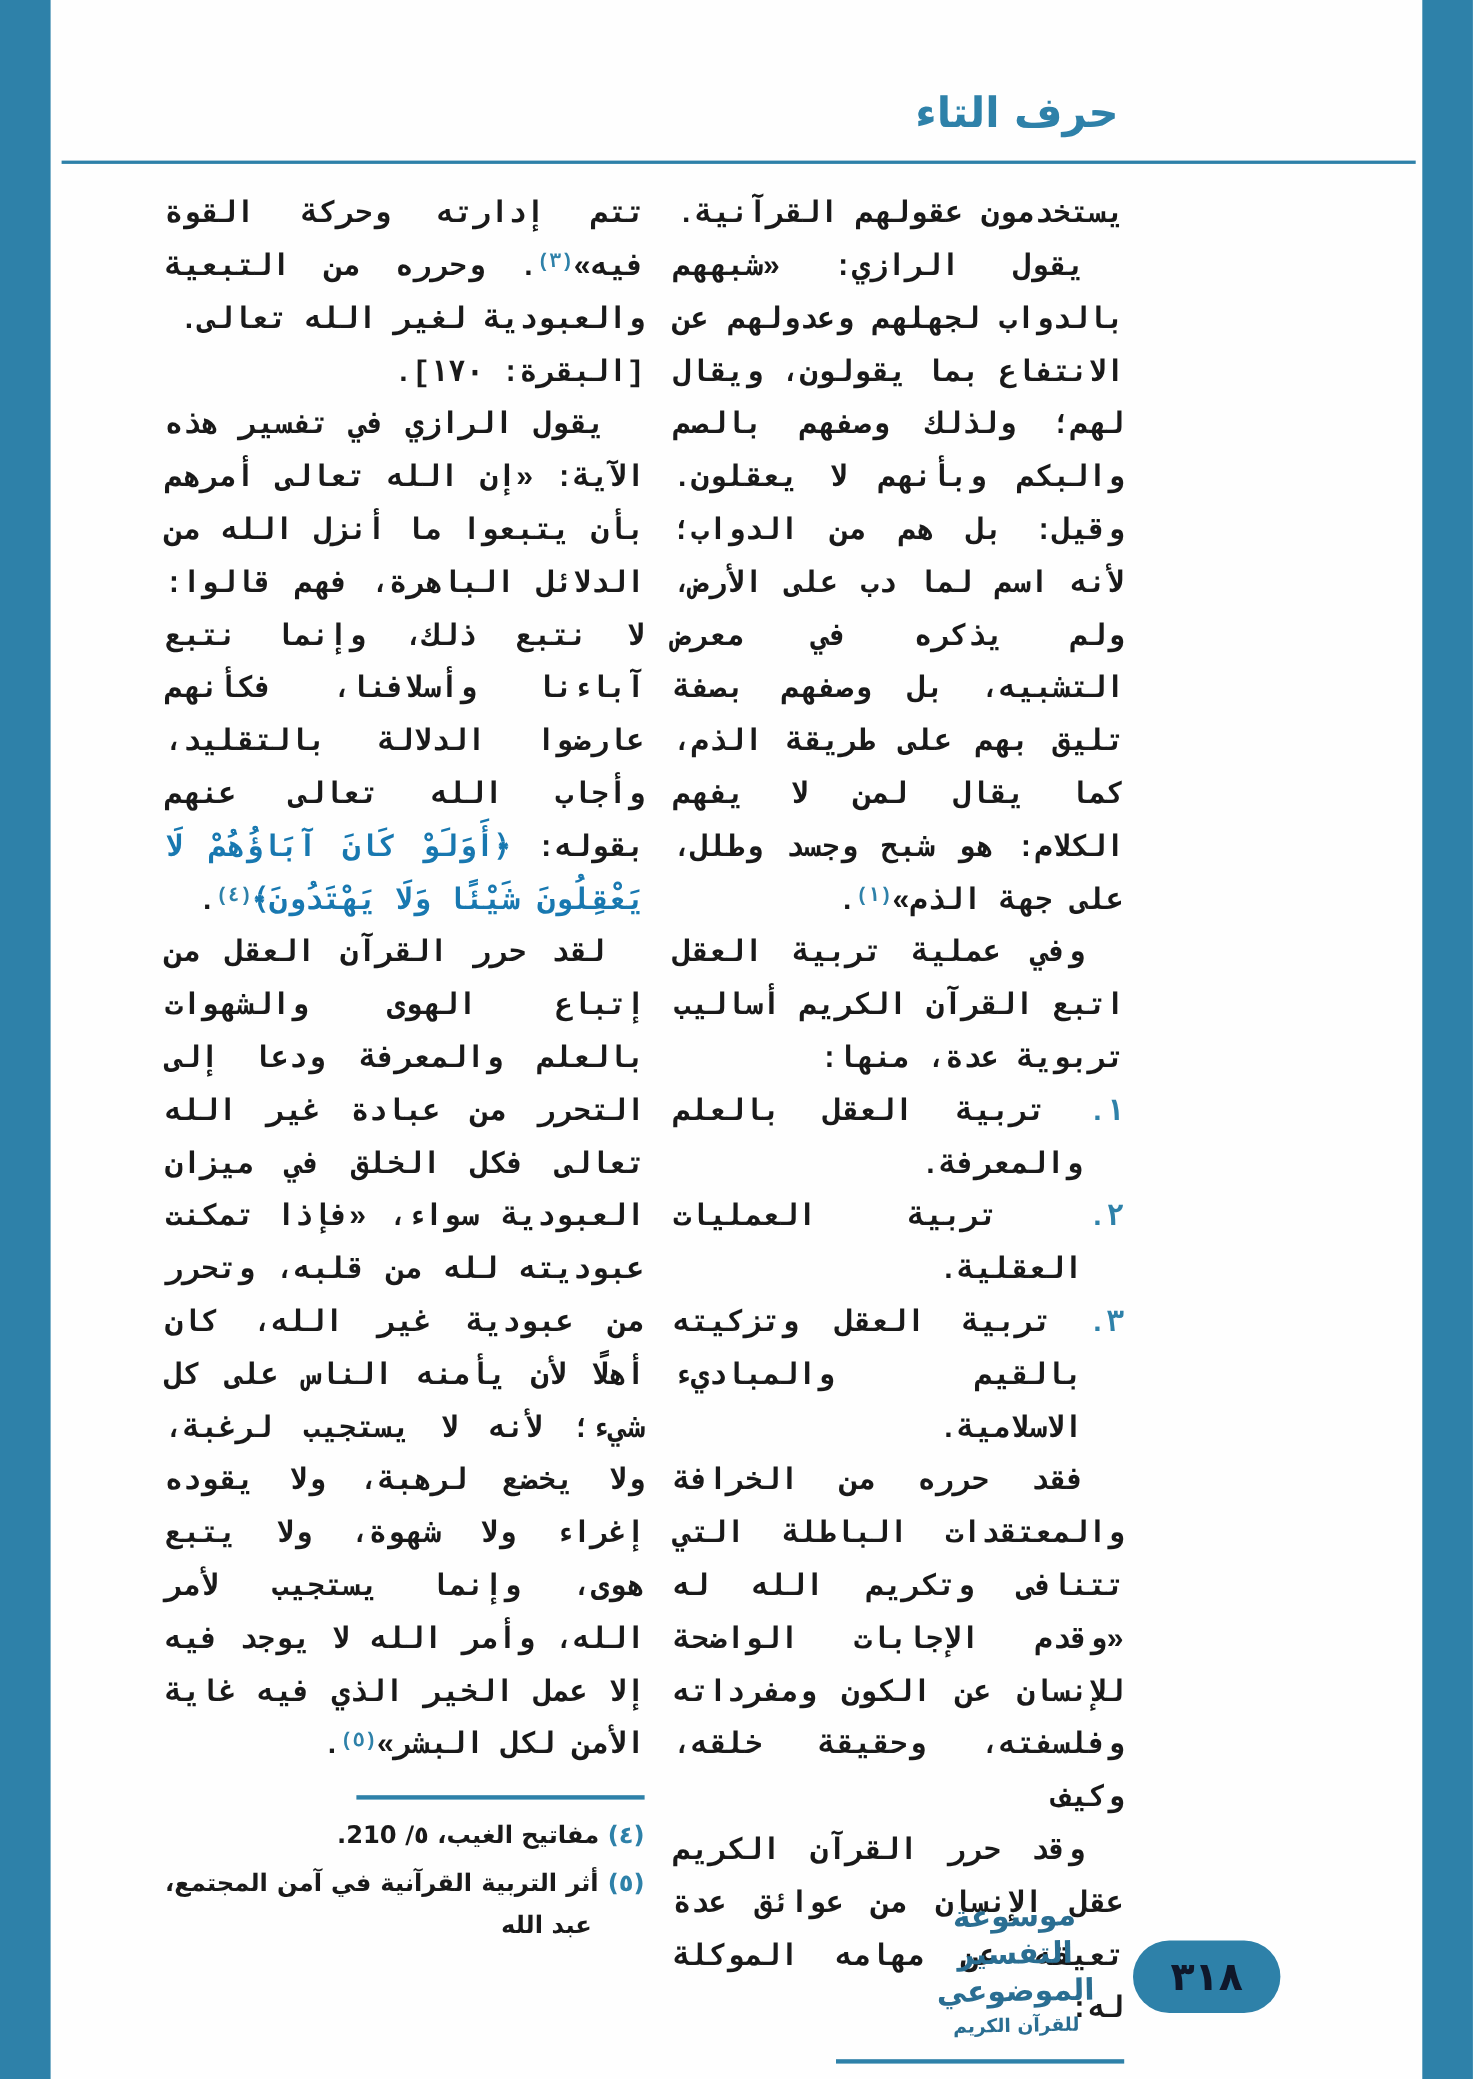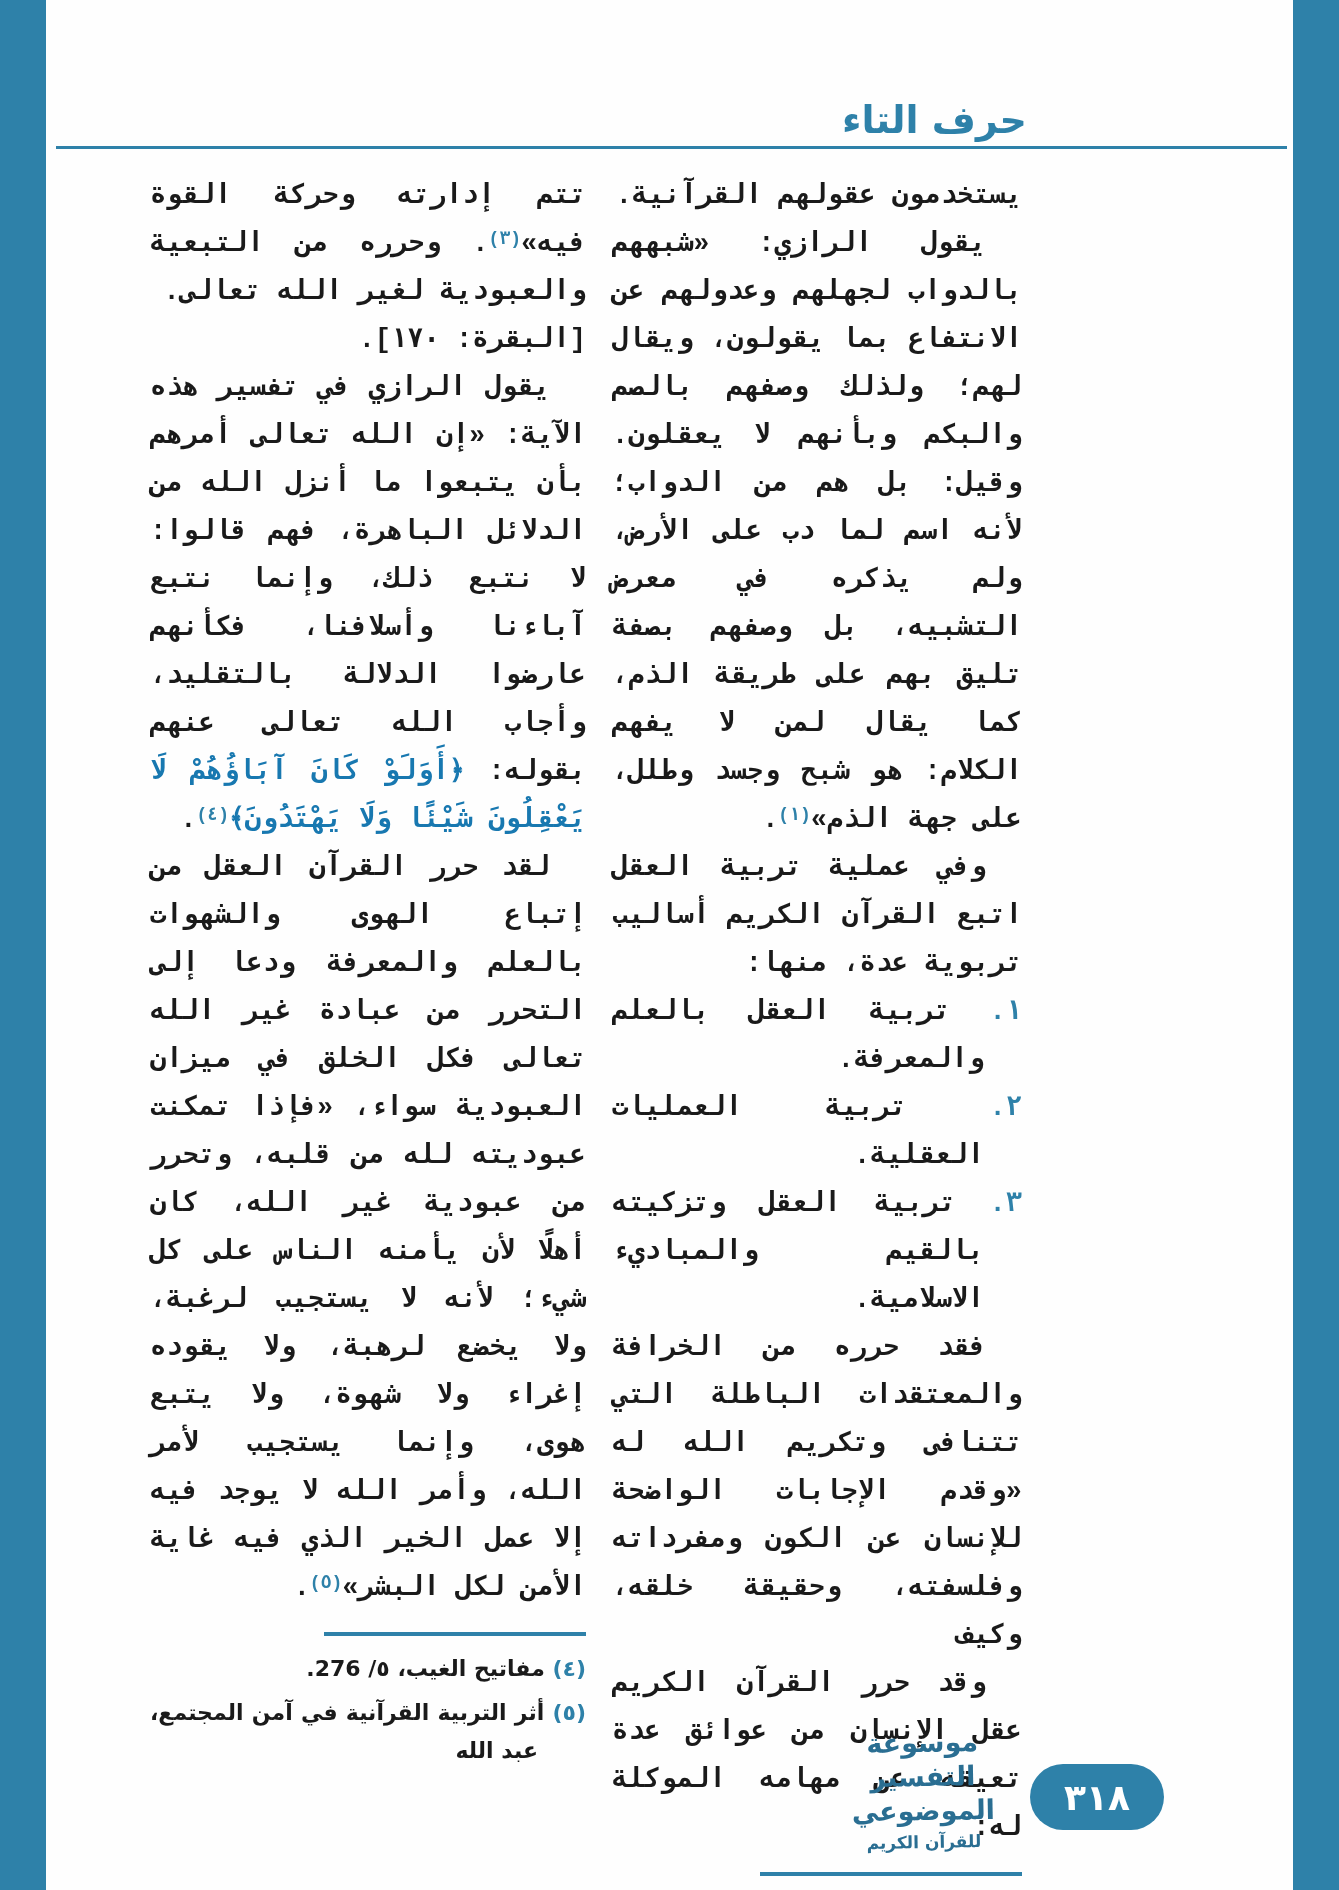--- a/index.html
+++ b/index.html
@@ -17,26 +17,25 @@
     color:var(--ink);
   }
   .edge-bar{
     position:absolute;top:0;bottom:0;width:46px;
     background:var(--accent);
   }
   .edge-bar.left{left:0;}
   .edge-bar.right{right:0;}
 
   .header-title{
-    position:absolute;top:80px;right:312px;
+    position:absolute;top:80px;right:322px;
     direction:rtl;
     font-size:38px;font-weight:bold;
     color:var(--accent);
     letter-spacing:1px;
-    margin-top:18px;
   }
   .header-rule{
     position:absolute;top:146px;left:56px;right:52px;height:3px;
     background:var(--accent);
   }
 
   .content{
     position:absolute;top:172px;left:150px;width:872px;
     direction:rtl;
     display:flex;
@@ -92,21 +91,21 @@
   }
   .logo-l1{font-size:27px;font-weight:bold;line-height:34px;}
   .logo-l2{font-size:17px;font-weight:bold;margin-top:4px;letter-spacing:1px;}
 
   .page-badge{
     position:absolute;left:1030px;top:1764px;
     width:134px;height:66px;
     background:var(--accent);
     border-radius:33px;
     display:flex;align-items:center;justify-content:center;
-    color:#ffffff;
+    color:#0f172a;
     font-size:36px;font-weight:bold;
     direction:rtl;
   }
 </style>
 </head>
 <body>
 
 <div class="page">
 
   <div class="edge-bar left"></div>
@@ -135,21 +134,21 @@
     </div>
     <div class="col col-second">
       <div>
           <p class="para flush"><span class="seg-body">تتم إدارته وحركة القوة فيه»</span><span class="seg-fn">(٣)</span><span class="seg-body">. وحرره من التبعية والعبودية لغير الله تعالى.</span></p>
           <p class="para flush"><span class="seg-body">[البقرة: ١٧٠].</span></p>
           <p class="para indent"><span class="seg-body">يقول الرازي في تفسير هذه الآية: «إن الله تعالى أمرهم بأن يتبعوا ما أنزل الله من الدلائل الباهرة، فهم قالوا: لا نتبع ذلك، وإنما نتبع آباءنا وأسلافنا، فكأنهم عارضوا الدلالة بالتقليد، وأجاب الله تعالى عنهم بقوله: </span><span class="seg-quran">﴿أَوَلَوْ كَانَ آبَاؤُهُمْ لَا يَعْقِلُونَ شَيْئًا وَلَا يَهْتَدُونَ﴾</span><span class="seg-fn">(٤)</span><span class="seg-body">.</span></p>
           <p class="para indent"><span class="seg-body">لقد حرر القرآن العقل من إتباع الهوى والشهوات بالعلم والمعرفة ودعا إلى التحرر من عبادة غير الله تعالى فكل الخلق في ميزان العبودية سواء، «فإذا تمكنت عبوديته لله من قلبه، وتحرر من عبودية غير الله، كان أهلًا لأن يأمنه الناس على كل شيء؛ لأنه لا يستجيب لرغبة، ولا يخضع لرهبة، ولا يقوده إغراء ولا شهوة، ولا يتبع هوى، وإنما يستجيب لأمر الله، وأمر الله لا يوجد فيه إلا عمل الخير الذي فيه غاية الأمن لكل البشر»</span><span class="seg-fn">(٥)</span><span class="seg-body">.</span></p>
         </div>
       <div class="fn-divider"></div>
       <div class="fn-list">
-          <p class="footnote"><span class="seg-label">(٤) </span><span class="seg-body">مفاتيح الغيب، ٥/ 276.</span></p>
+          <p class="footnote"><span class="seg-label">(٤) </span><span class="seg-body">مفاتيح الغيب، ٥/ 210.</span></p>
           <p class="footnote"><span class="seg-label">(٥) </span><span class="seg-body">أثر التربية القرآنية في آمن المجتمع، عبد الله</span></p>
         </div>
     </div>
   </div>
 
   <div class="logo">
     <div class="logo-l1">موسوعة التفسير الموضوعي</div>
     <div class="logo-l2">للقرآن الكريم</div>
   </div>
 

